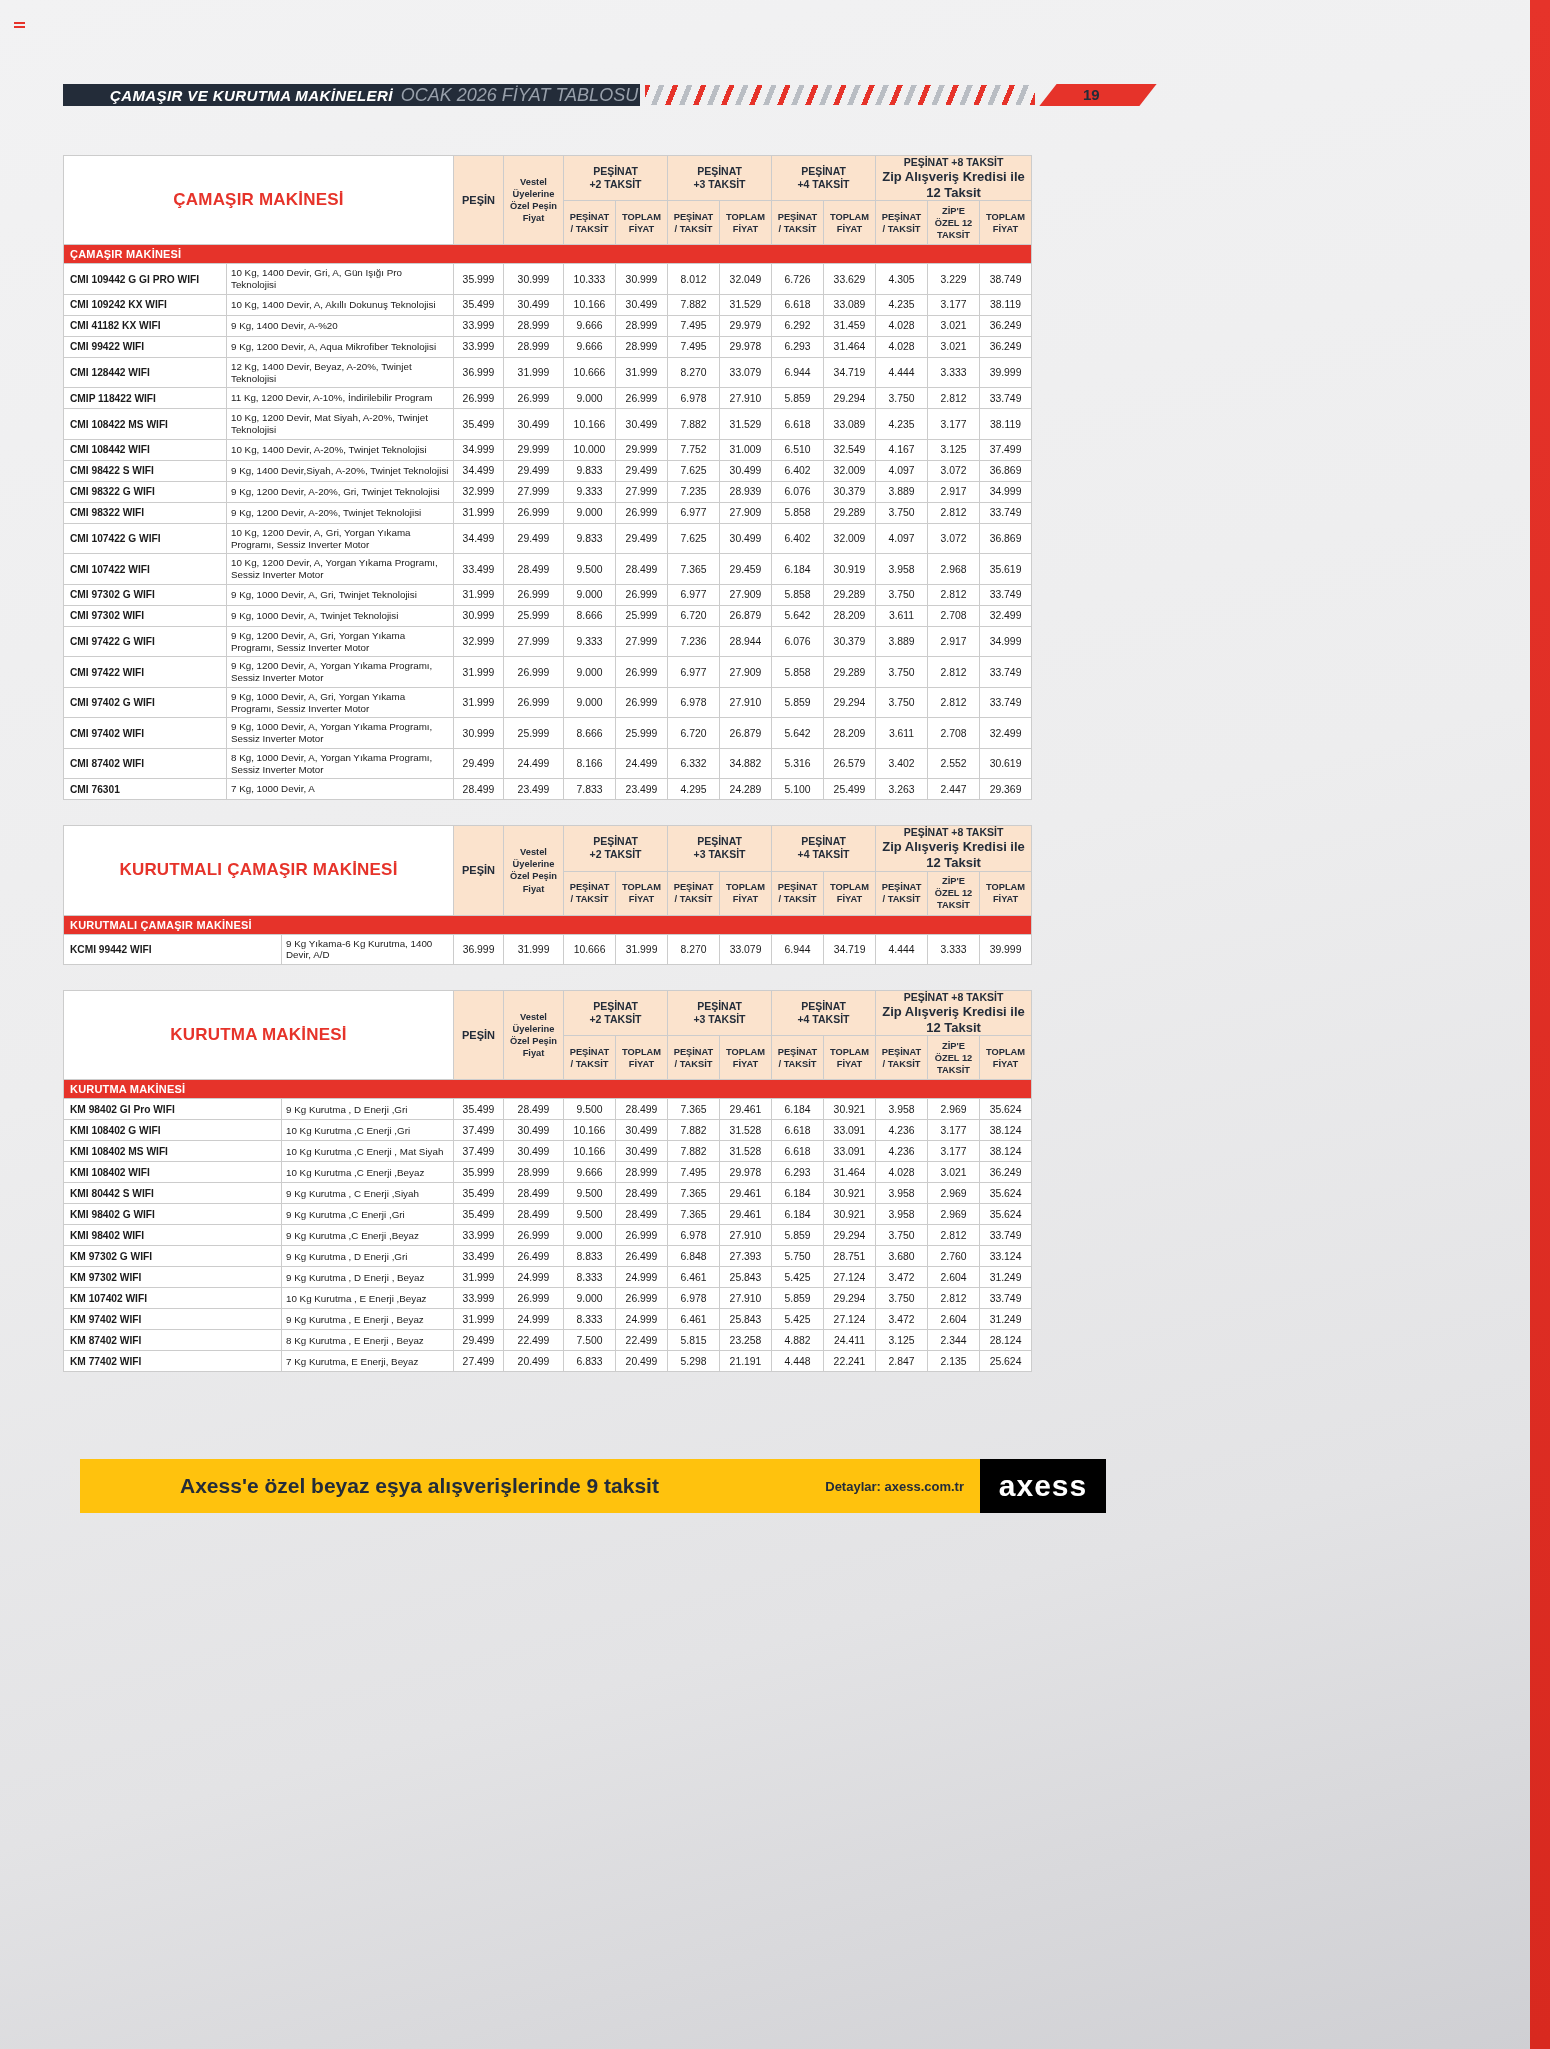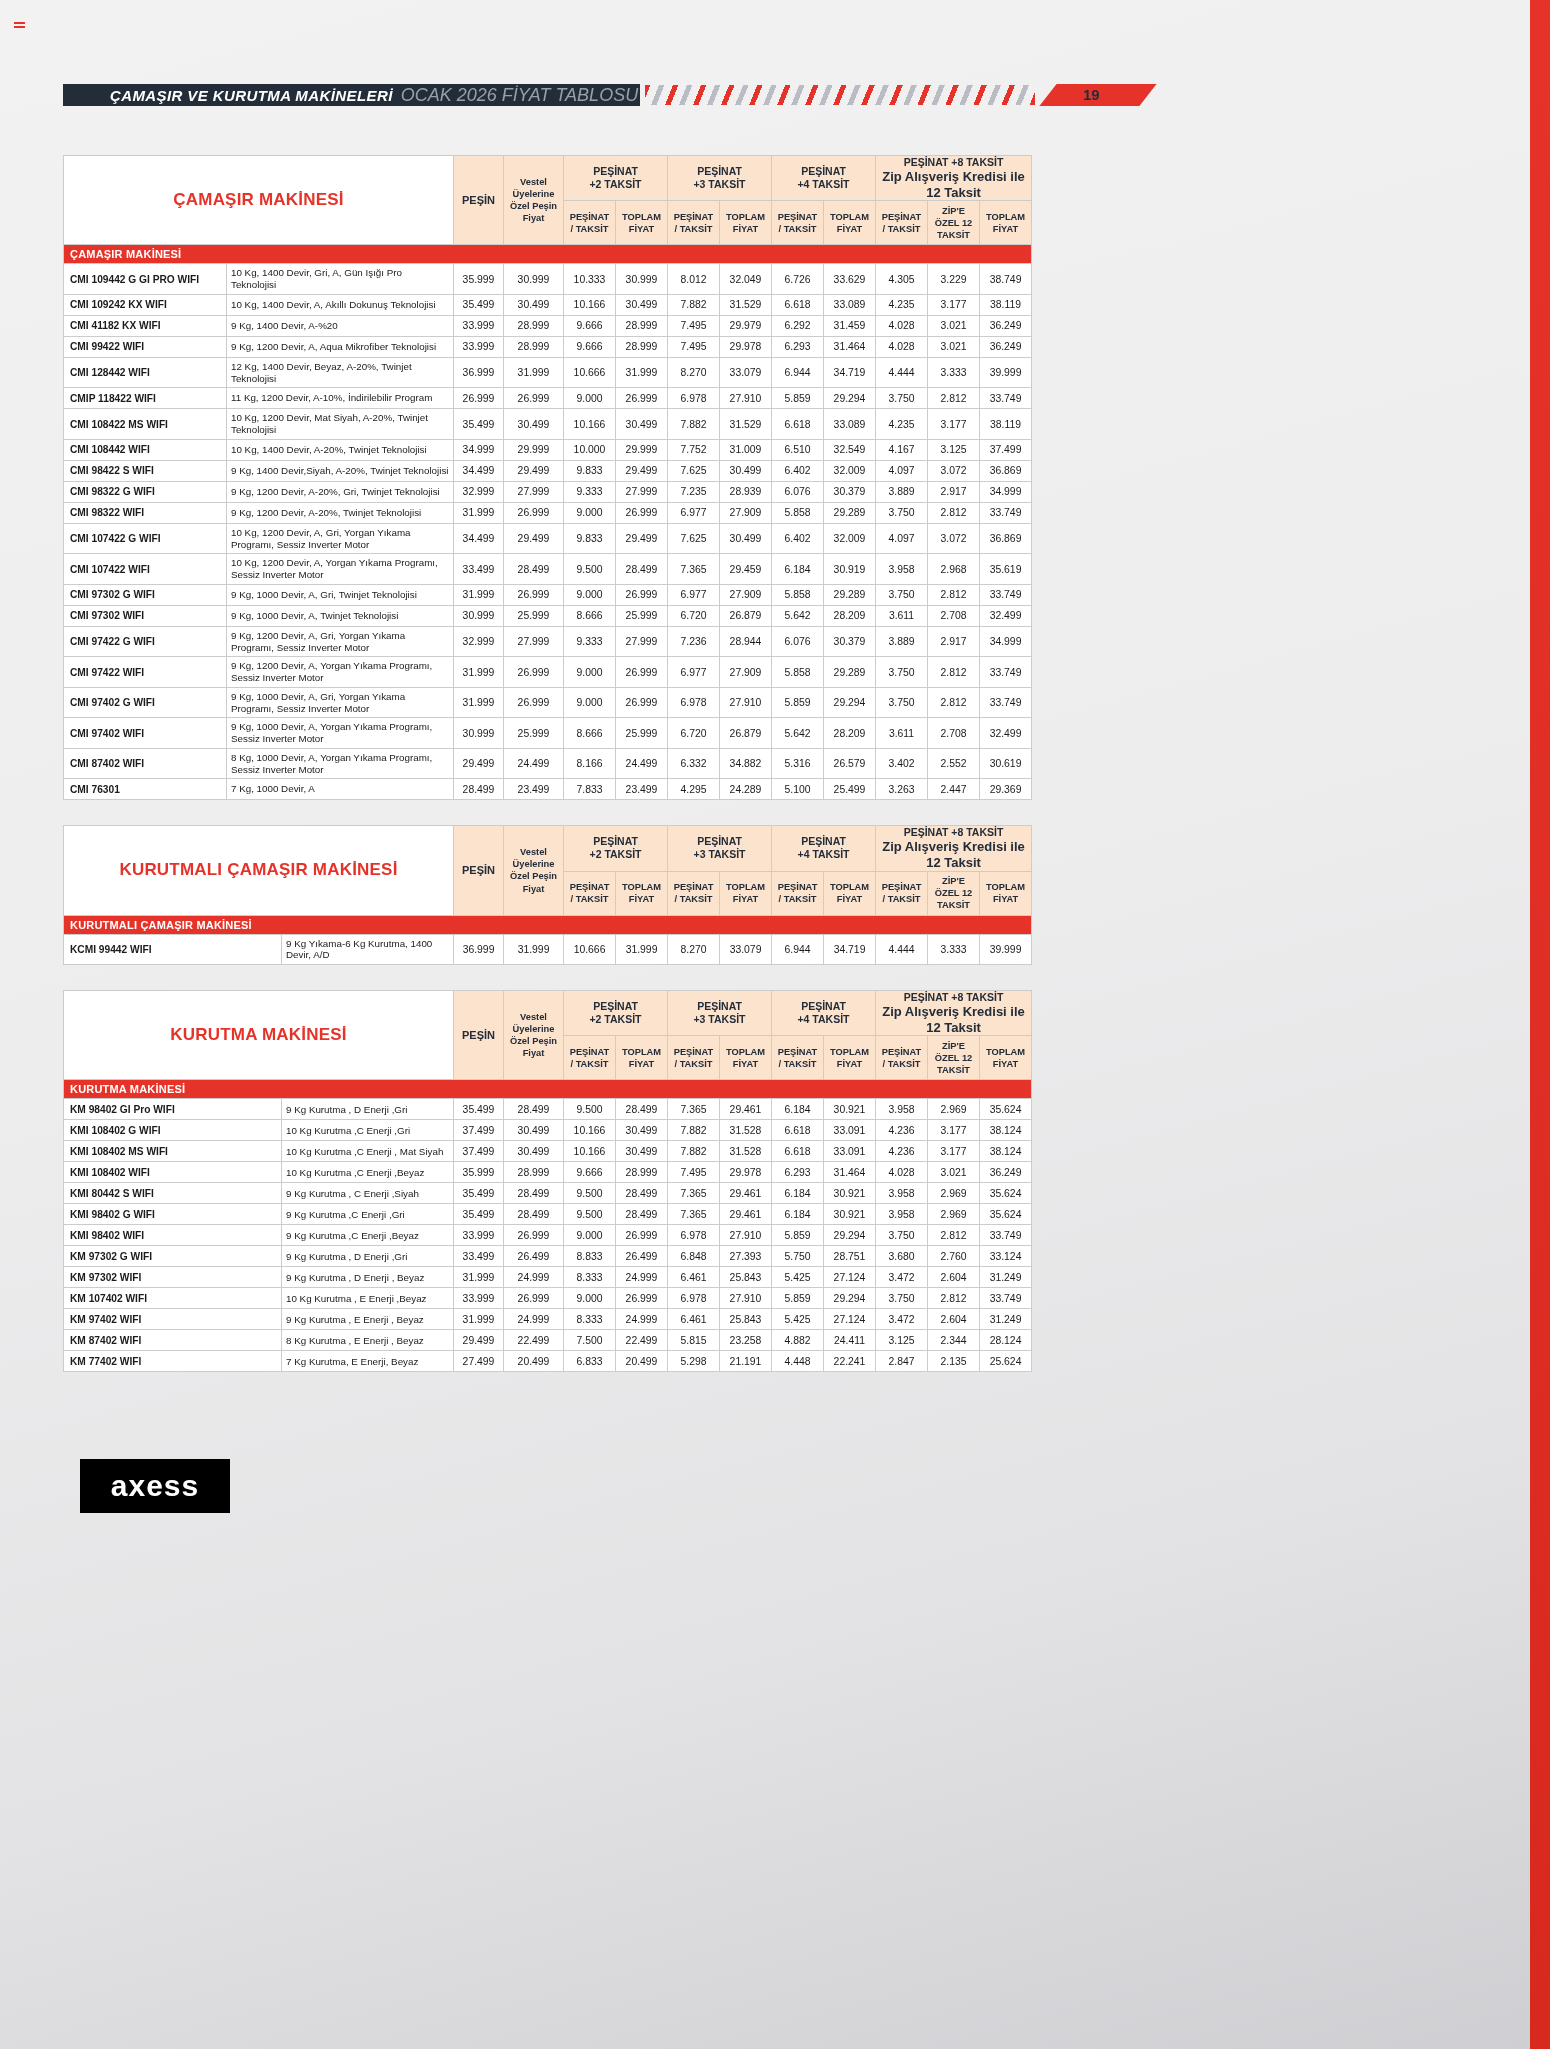--- a/index.html
+++ b/index.html
@@ -58,21 +58,21 @@
   .pt td { font-size:10.4px; color:#1b1b1b; padding:3px 4px; height:21px; }
   .pt td.model { font-weight:bold; font-size:10.2px; padding-left:6px; }
   .pt td.desc { font-size:9.8px; line-height:1.2; }
   .pt td.num { text-align:center; }
 
   
   .banner { position:absolute; left:80px; top:1459px; width:1026px; height:54px; display:flex; }
   .banner-yellow { flex:1; background:#ffc20d; display:flex; align-items:center; }
   .banner-text { font-size:21px; font-weight:bold; color:#232c39; margin-left:100px; white-space:nowrap; }
   .banner-details { font-size:13px; font-weight:bold; color:#232c39; margin-left:auto; margin-right:16px; white-space:nowrap; }
-  .banner-logo { width:150px; background:#000000; color:#ffffff; display:flex;
+  .banner-logo { width:126px; background:#000000; color:#ffffff; display:flex;
     align-items:center; justify-content:center; font-size:30px; font-weight:bold; letter-spacing:1px; }
 </style>
 </head>
 <body>
 
 <div class="menu-icon"></div>
 <div class="edge-stripe"></div>
 
 <div class="header-bar">
   <span class="header-title">ÇAMAŞIR VE KURUTMA MAKİNELERİ</span>
@@ -778,16 +778,20 @@
             <td class="num">2.847</td>
             <td class="num">2.135</td>
             <td class="num">25.624</td>
           </tr>
         </tbody>
       </table>
     </div>
 </div>
 
 <div class="banner">
+  <div class="banner-yellow">
+    <span class="banner-text">Axess'e özel beyaz eşya alışverişlerinde 9 taksit</span>
+    <span class="banner-details">Detaylar: axess.com.tr</span>
+  </div>
   <div class="banner-logo">
     <span>axess</span>
   </div>
 </div>
 
 </body></html>

